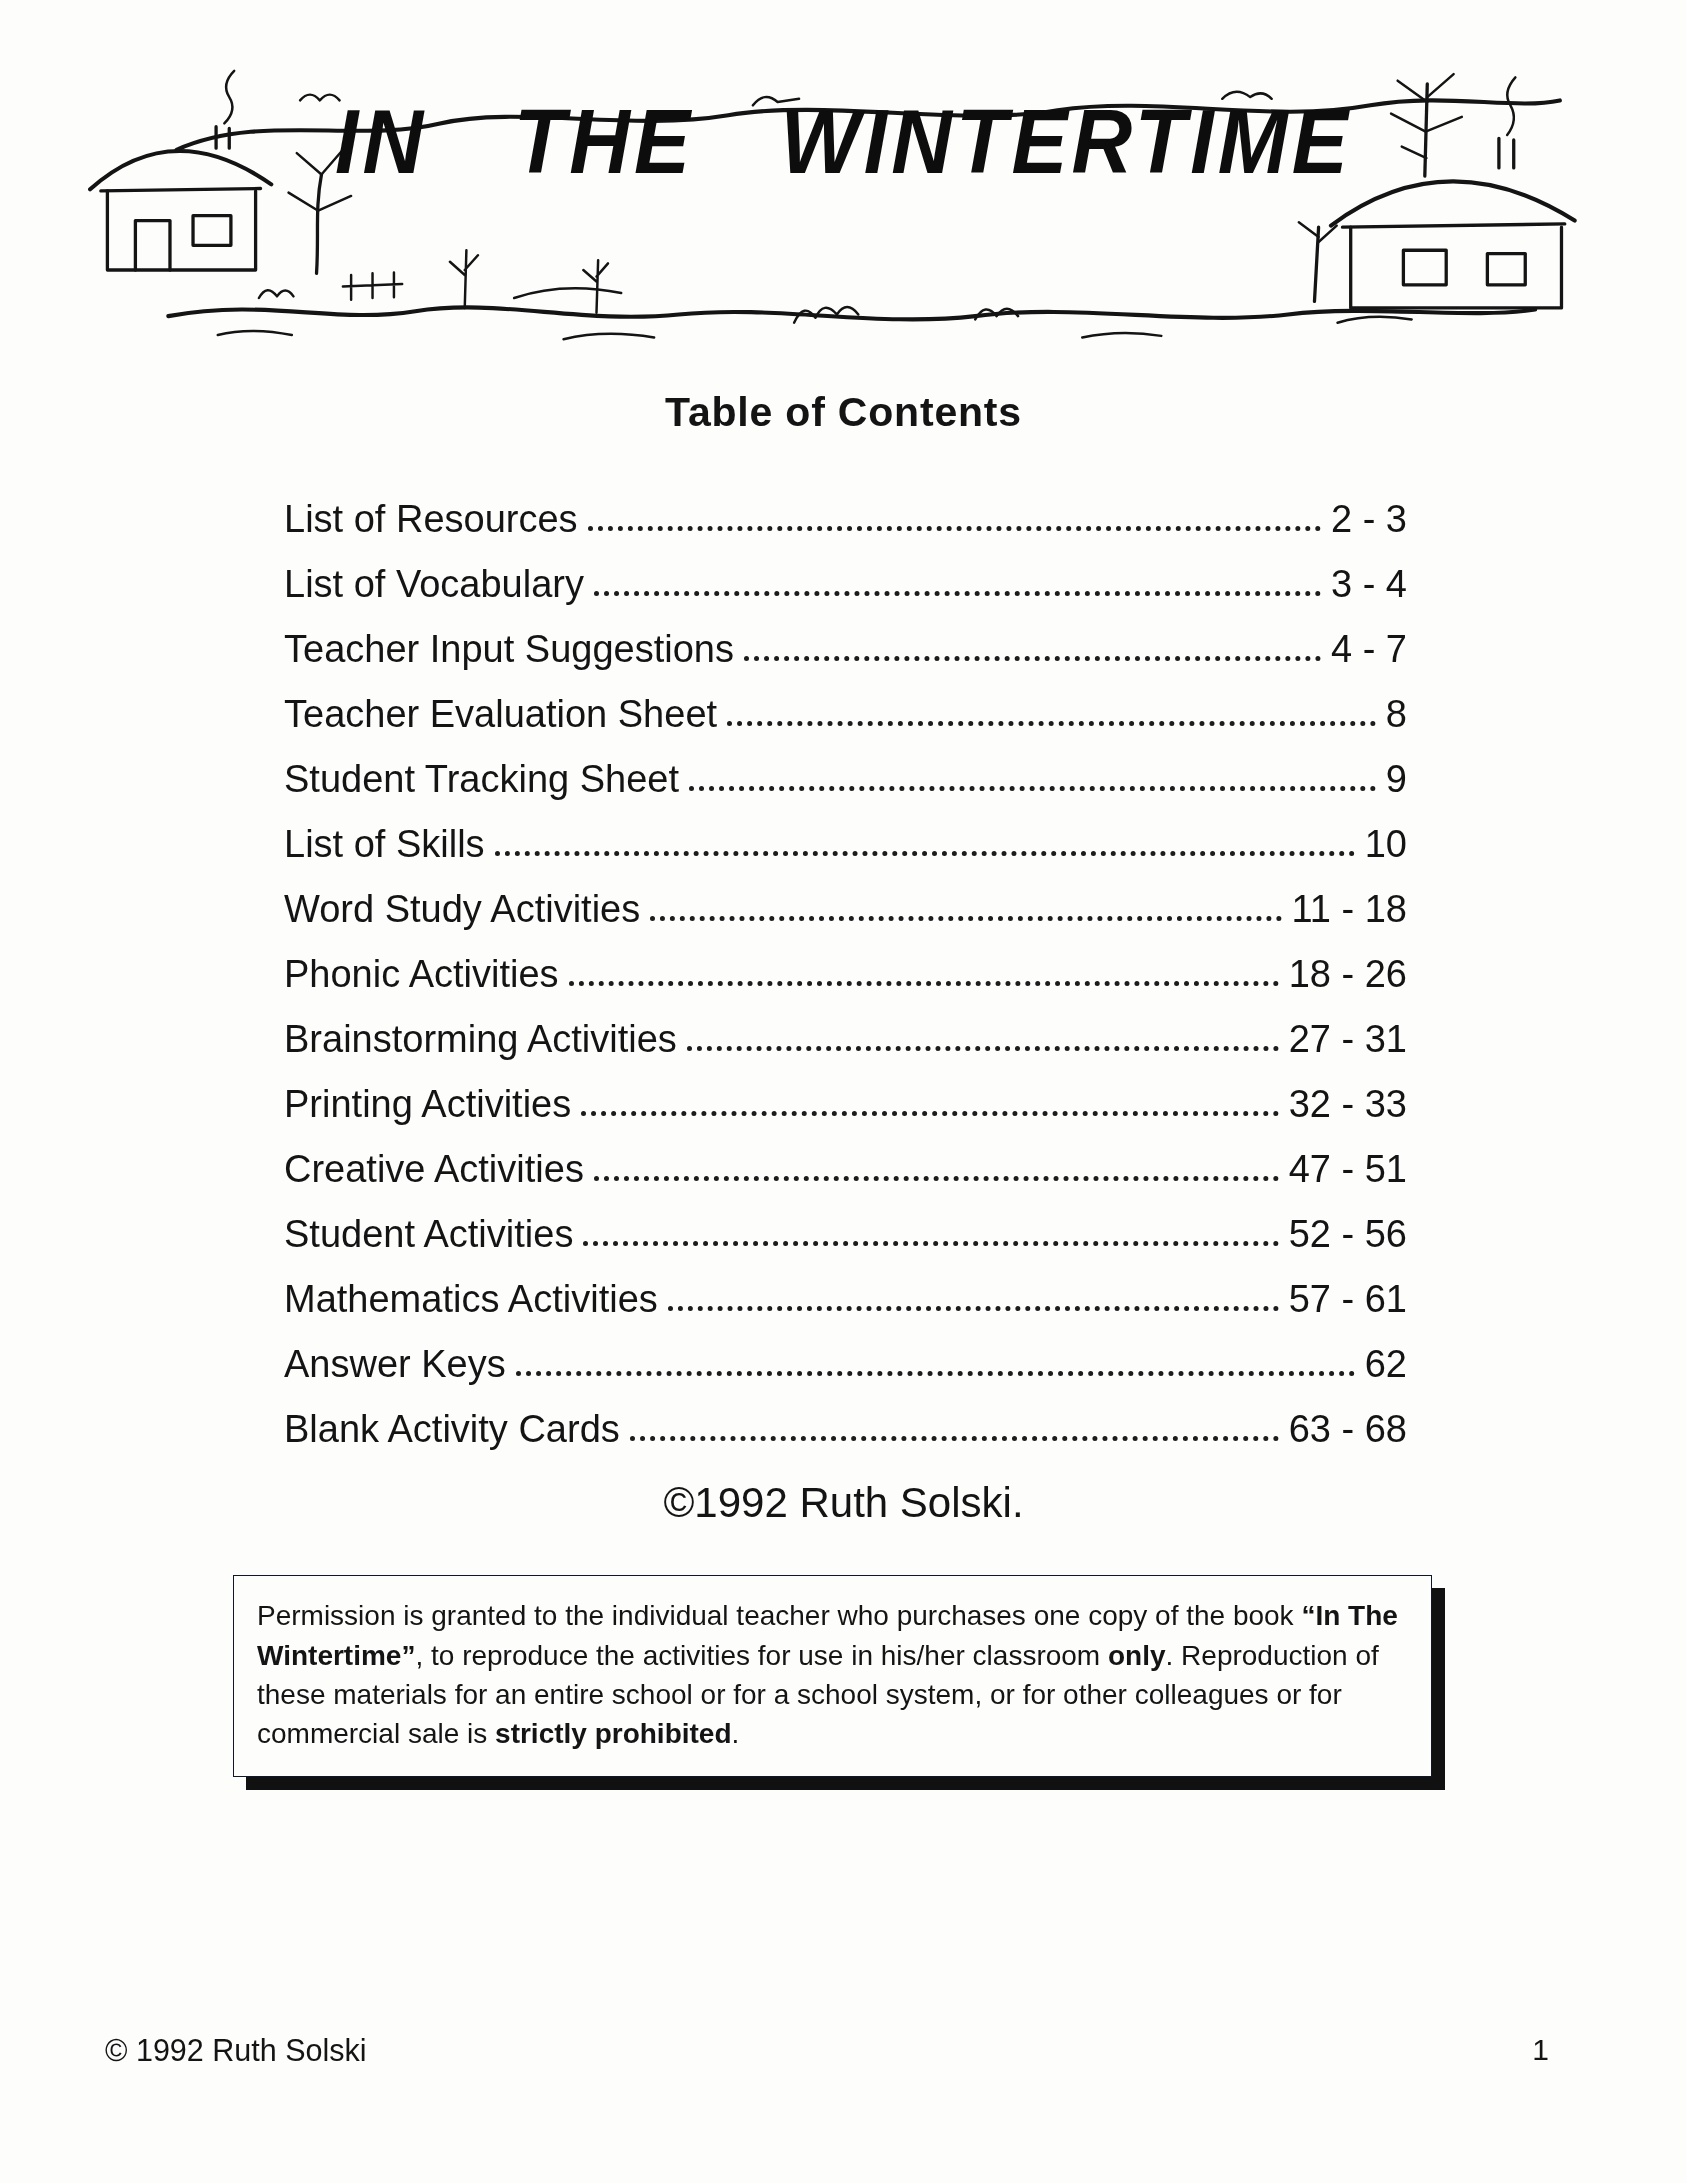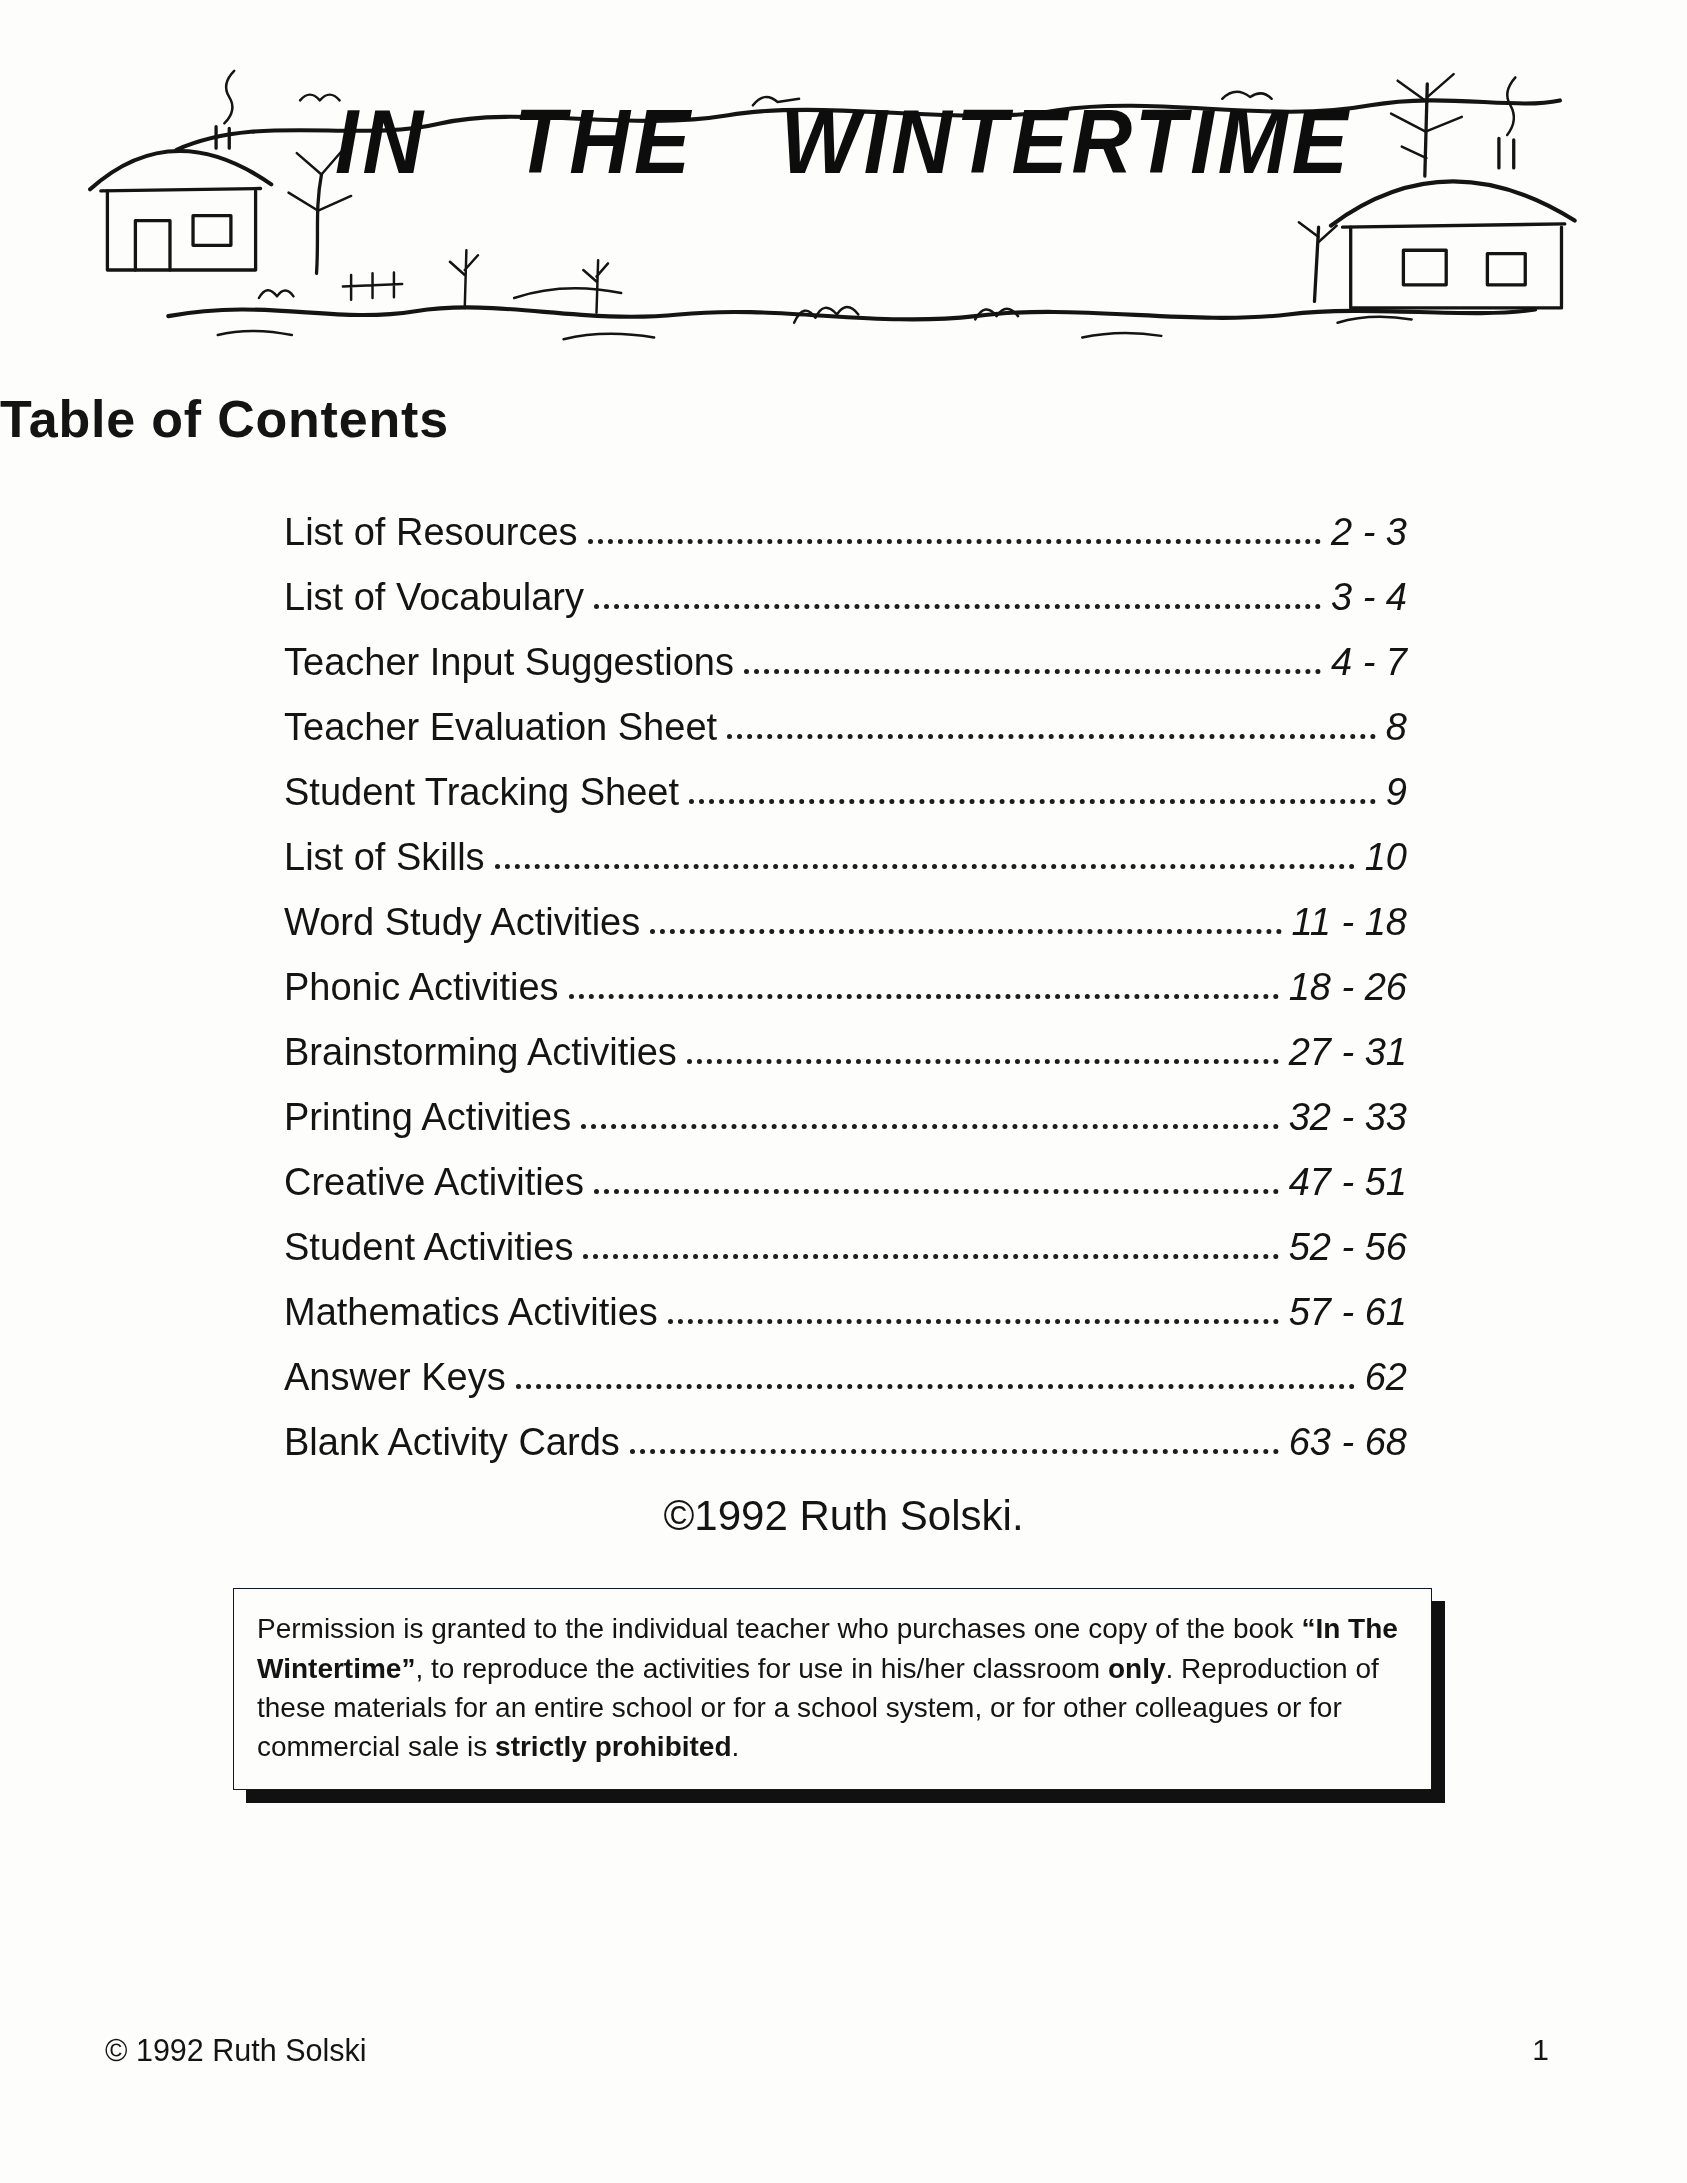--- a/index.html
+++ b/index.html
@@ -31,42 +31,42 @@
     font-style: italic;
     letter-spacing: 4.1px;
     word-spacing: 59px;
     color: #0d0d0d;
     transform: scaleY(1.08);
   }
 
   
   .toc-heading {
     margin-top: 21.4px;
-    text-align: left;
-    font-size: 52px;
+    text-align: center;
+    font-size: 41px;
     font-weight: bold;
     letter-spacing: 0.8px;
   }
   .toc-list {
     margin: 40px 280px 0 243px;
   }
   .toc-row {
     display: flex;
     align-items: flex-end;
     height: 65px;
     font-size: 38px;
   }
   .toc-label { white-space: nowrap; margin-left: 41px; }
   .toc-leader {
     flex: 1 1 auto;
     border-bottom: 5px dotted #1c1c1c;
     margin: 0 10px 10.7px 10px;
     min-width: 33px;
   }
-  .toc-pages { white-space: nowrap; font-style: italic; }
+  .toc-pages { white-space: nowrap; }
 
   .center-copyright {
     margin-top: 28px;
     text-align: center;
     font-size: 42px;
   }
 
   
   .permission-box {
     margin: 48px 255px 0 233px;

